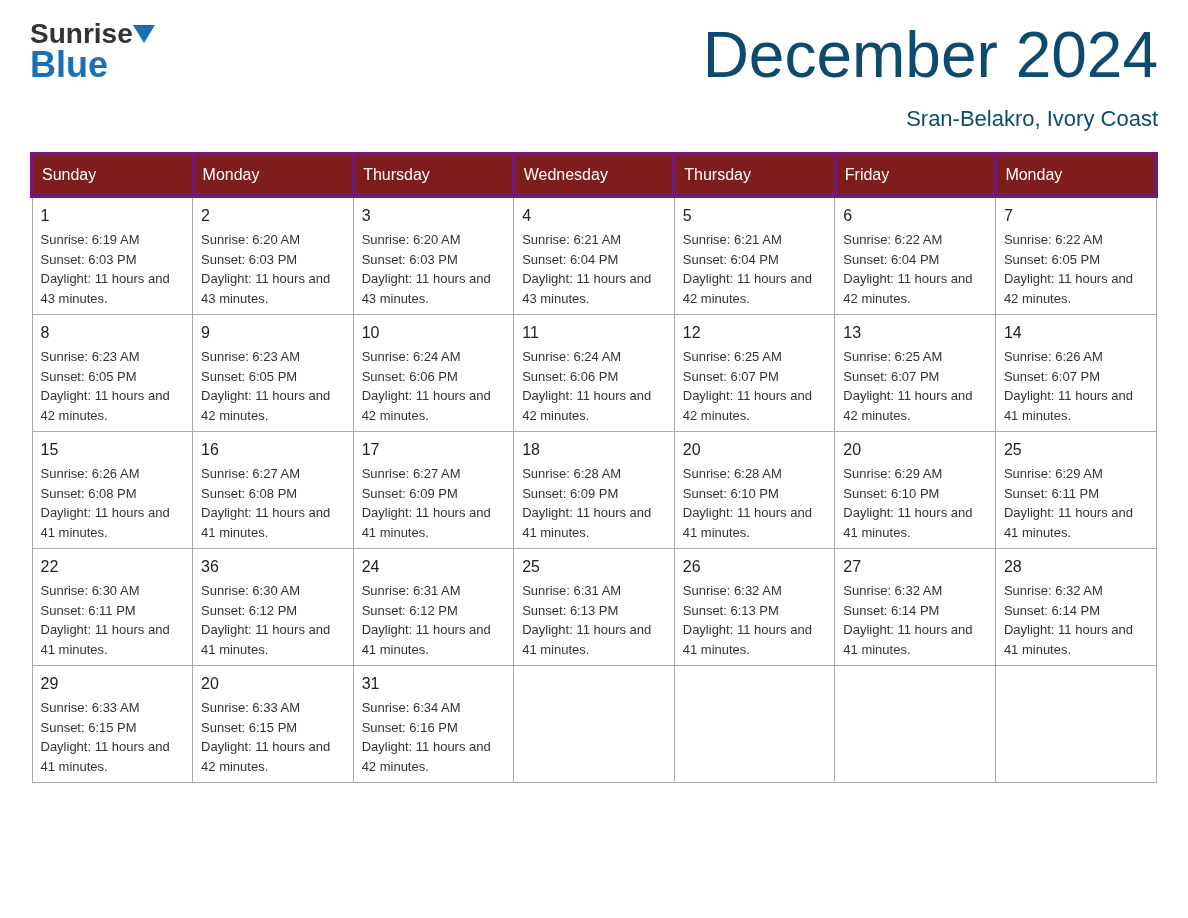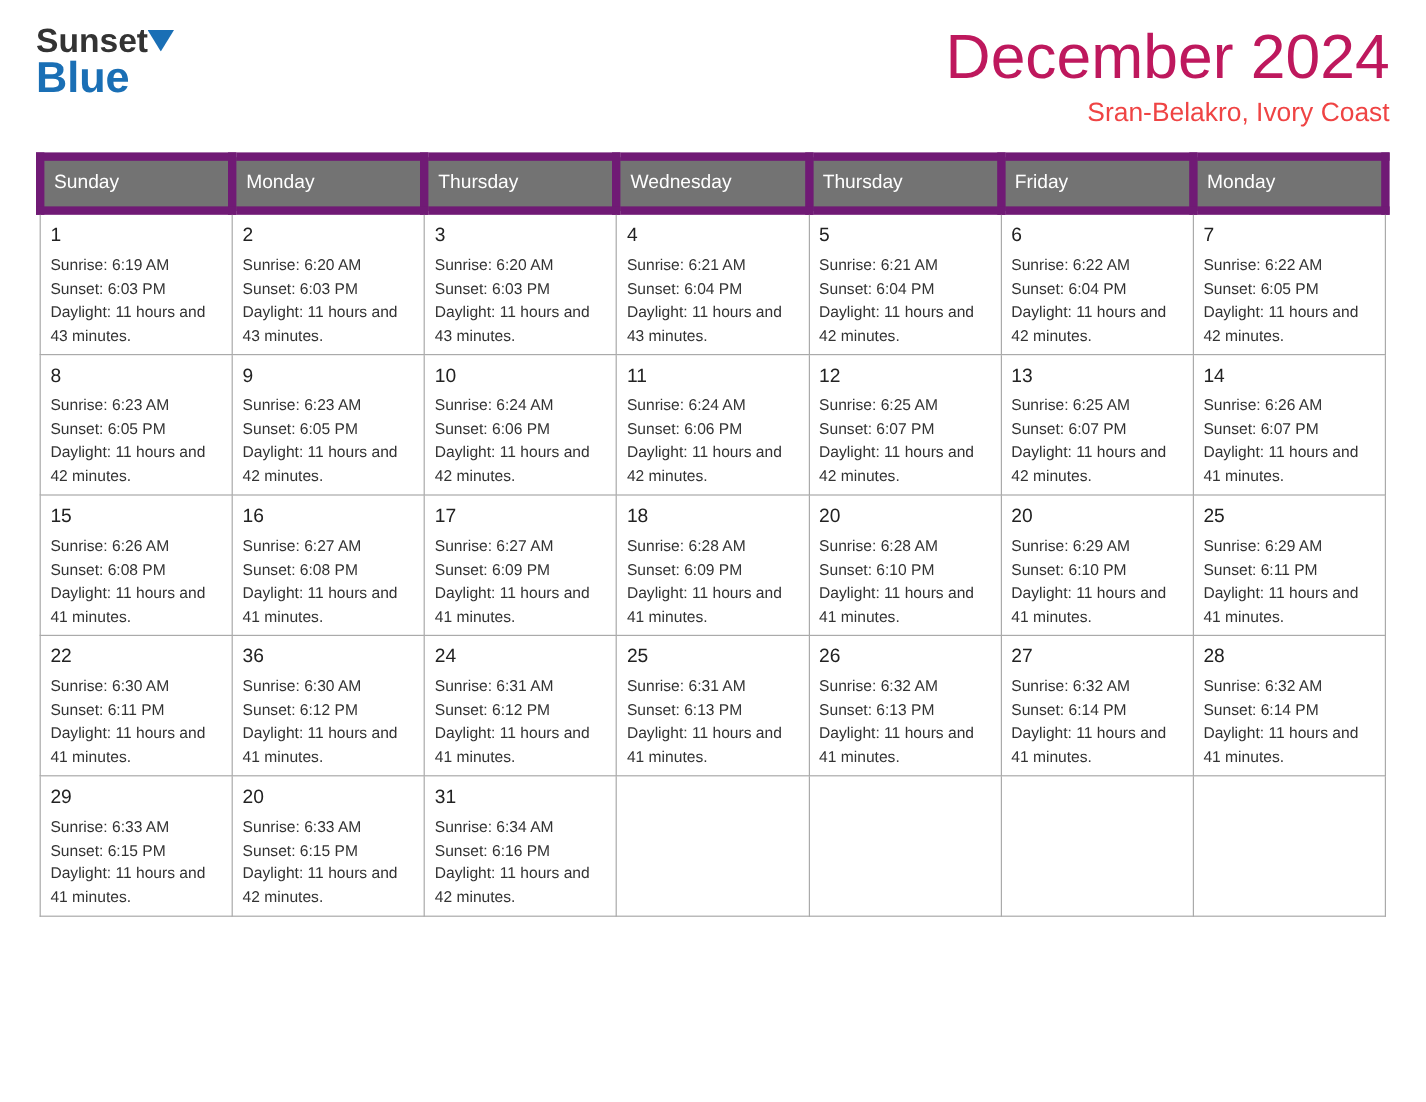--- a/index.html
+++ b/index.html
@@ -30,43 +30,43 @@
     .logo-line2 {
       font-size: 36px;
       font-weight: bold;
       color: #1a6fb5;
       margin-top: -4px;
     }
     .title-area {
       text-align: right;
     }
     .month-title {
-      font-size: 52px;
+      font-size: 64px;
       font-weight: normal;
-      color: #be185d;
+      color: #0c4a6e;
       line-height: 1.1;
     }
     .location {
       font-size: 22px;
-      color: #ef4444;
-      margin-top: 4px;
+      color: #0c4a6e;
+      margin-top: 16px;
     }
     table {
       width: 100%;
       border-collapse: collapse;
       table-layout: fixed;
     }
     thead th {
-      background-color: #737373;
+      background-color: #7f1d1d;
       color: #fff;
       padding: 10px 8px;
       font-size: 16px;
       font-weight: normal;
       text-align: left;
-      border: 7px solid #701a75;
+      border: 4px solid #701a75;
     }
     tbody td {
       border: 1px solid #aaa;
       vertical-align: top;
       padding: 6px 8px;
       height: 100px;
       font-size: 13px;
       color: #333;
       line-height: 1.5;
     }
@@ -84,21 +84,21 @@
       background: #fff;
     }
     
   </style>
 </head>
 <body>
 
 <div class="header">
   <div class="logo">
     <div style="display:flex; align-items:center;">
-      <span class="logo-text">Sunset</span>
+      <span class="logo-text">Sunrise</span>
       <span style="display:inline-block; position:relative; top:2px;">
         <svg width="22" height="18" viewBox="0 0 22 18">
           <polygon points="0,0 22,0 11,18" fill="#1a6fb5"></polygon>
         </svg>
       </span>
     </div>
     <div class="logo-line2">Blue</div>
   </div>
   <div class="title-area">
     <div class="month-title">December 2024</div>

